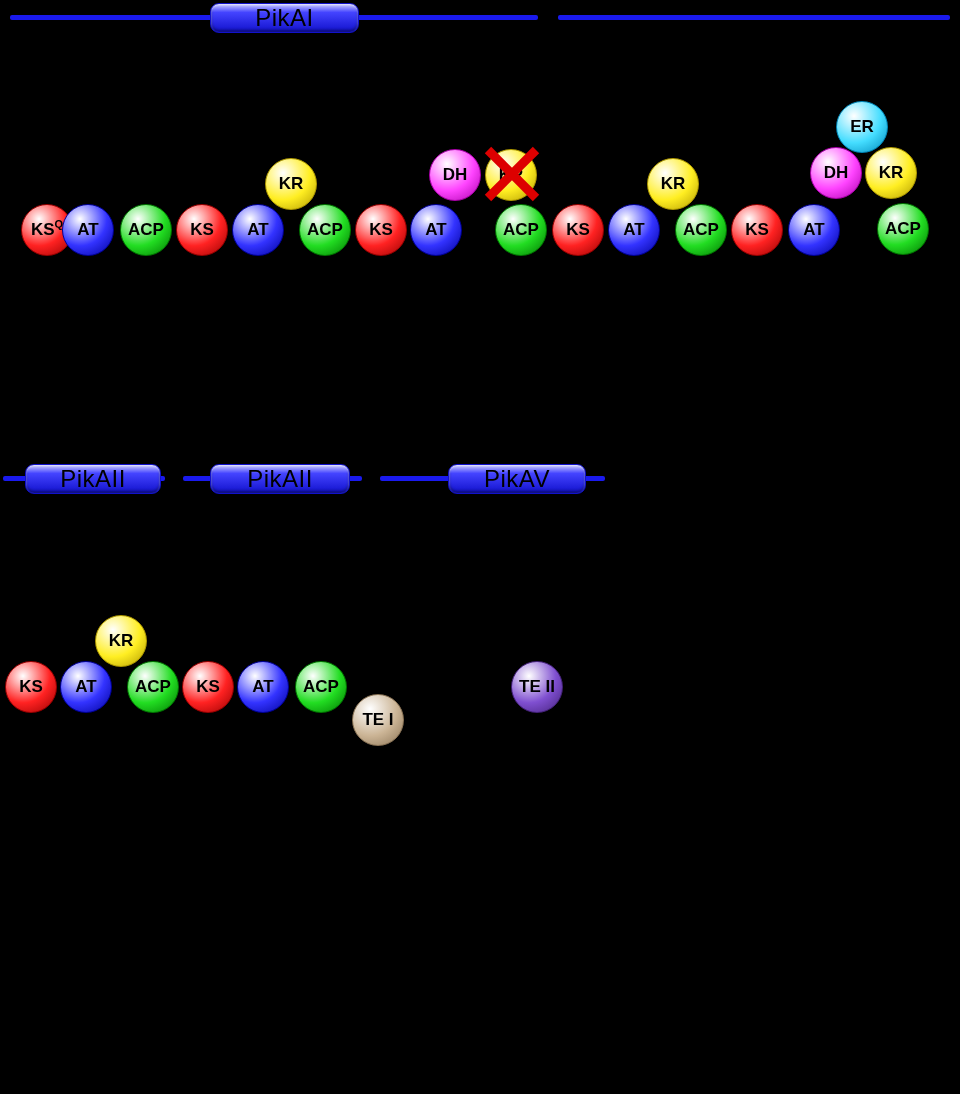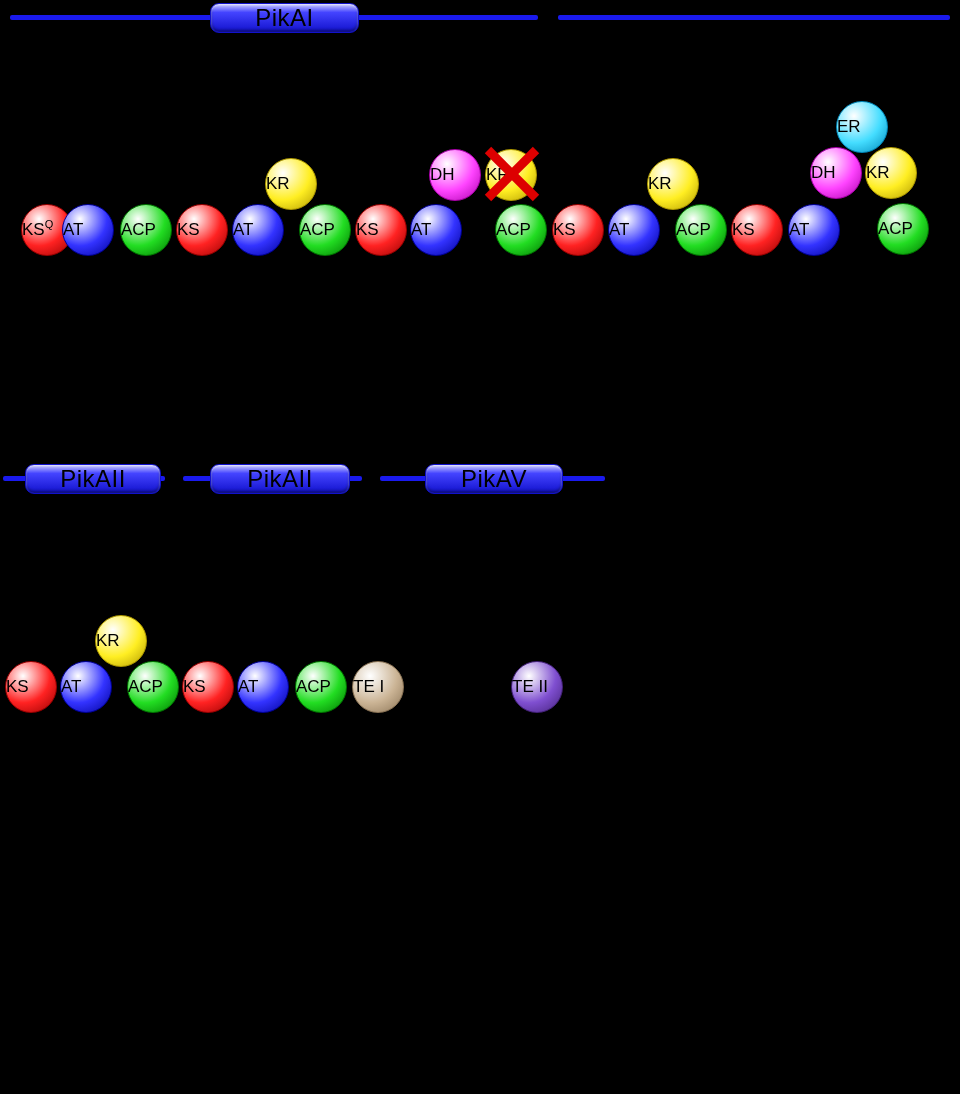--- a/index.html
+++ b/index.html
@@ -25,24 +25,25 @@
     font-weight:500;
     letter-spacing:0.5px;
     box-shadow:inset 0 1px 2px rgba(255,255,255,.6), inset 0 -2px 3px rgba(0,0,0,.45);
   }
   .bead{
     position:absolute;
     width:52px;height:52px;
     border-radius:50%;
     border:1px solid;
     box-sizing:border-box;
-    display:flex;align-items:center;justify-content:flex-start;
+    display:flex;align-items:center;justify-content:center;
     color:#000;
     font-size:17px;
     overflow:visible;
+    font-weight:bold;
   }
   .bead-label{position:relative;z-index:2;white-space:nowrap;}
   .bead-label sup{font-size:11px;vertical-align:super;line-height:0;}
   .cross{
     position:absolute;
     left:-7px;top:-9px;
     width:66px;height:66px;
     z-index:3;
     pointer-events:none;
   }
@@ -53,21 +54,21 @@
 
 <div id="canvas">
     <div class="gene-line" style="left: 10px; width: 528px; top: 14.5px; background: rgb(26, 26, 238);"></div>
     <div class="gene-line" style="left: 558px; width: 392px; top: 14.5px; background: rgb(26, 26, 238);"></div>
     <div class="gene-box" style="left: 210px; width: 147px; top: 3px; background: linear-gradient(rgb(204, 204, 255) 0%, rgb(68, 68, 255) 30%, rgb(17, 17, 204) 100%); border: 1px solid rgb(17, 17, 204);">PikAI</div>
     <div class="gene-line" style="left: 3px; width: 162px; top: 475.5px; background: rgb(26, 26, 238);"></div>
     <div class="gene-line" style="left: 183px; width: 179px; top: 475.5px; background: rgb(26, 26, 238);"></div>
     <div class="gene-line" style="left: 380px; width: 225px; top: 475.5px; background: rgb(26, 26, 238);"></div>
     <div class="gene-box" style="left: 25px; width: 134px; top: 464px; background: linear-gradient(rgb(204, 204, 255) 0%, rgb(68, 68, 255) 30%, rgb(17, 17, 204) 100%); border: 1px solid rgb(17, 17, 204);">PikAII</div>
     <div class="gene-box" style="left: 210px; width: 138px; top: 464px; background: linear-gradient(rgb(204, 204, 255) 0%, rgb(68, 68, 255) 30%, rgb(17, 17, 204) 100%); border: 1px solid rgb(17, 17, 204);">PikAII</div>
-    <div class="gene-box" style="left: 425px; width: 136px; top: 464px; background: linear-gradient(rgb(204, 204, 255) 0%, rgb(68, 68, 255) 30%, rgb(17, 17, 204) 100%); border: 1px solid rgb(17, 17, 204);">PikAV</div>
+    <div class="gene-box" style="left: 448px; width: 136px; top: 464px; background: linear-gradient(rgb(204, 204, 255) 0%, rgb(68, 68, 255) 30%, rgb(17, 17, 204) 100%); border: 1px solid rgb(17, 17, 204);">PikAV</div>
     <div class="bead" style="left: 836px; top: 101px; background: radial-gradient(circle at 34% 28%, rgb(255, 255, 255) 0%, rgb(68, 221, 255) 55%, rgb(0, 136, 187) 100%); border-color: rgb(0, 136, 187);">
       <span class="bead-label">ER</span>
     </div>
     <div class="bead" style="left: 810px; top: 147px; background: radial-gradient(circle at 34% 28%, rgb(255, 255, 255) 0%, rgb(255, 68, 255) 55%, rgb(170, 0, 170) 100%); border-color: rgb(170, 0, 170);">
       <span class="bead-label">DH</span>
     </div>
     <div class="bead" style="left: 865px; top: 147px; background: radial-gradient(circle at 34% 28%, rgb(255, 255, 255) 0%, rgb(255, 238, 34) 55%, rgb(176, 154, 0) 100%); border-color: rgb(176, 154, 0);">
       <span class="bead-label">KR</span>
     </div>
     <div class="bead" style="left: 429px; top: 149px; background: radial-gradient(circle at 34% 28%, rgb(255, 255, 255) 0%, rgb(255, 68, 255) 55%, rgb(170, 0, 170) 100%); border-color: rgb(170, 0, 170);">
@@ -145,19 +146,19 @@
     </div>
     <div class="bead" style="left: 182px; top: 661px; background: radial-gradient(circle at 34% 28%, rgb(255, 255, 255) 0%, rgb(255, 34, 34) 55%, rgb(153, 0, 0) 100%); border-color: rgb(153, 0, 0);">
       <span class="bead-label">KS</span>
     </div>
     <div class="bead" style="left: 237px; top: 661px; background: radial-gradient(circle at 34% 28%, rgb(255, 255, 255) 0%, rgb(51, 51, 255) 55%, rgb(0, 0, 153) 100%); border-color: rgb(0, 0, 153);">
       <span class="bead-label">AT</span>
     </div>
     <div class="bead" style="left: 295px; top: 661px; background: radial-gradient(circle at 34% 28%, rgb(255, 255, 255) 0%, rgb(34, 221, 34) 55%, rgb(0, 119, 0) 100%); border-color: rgb(0, 119, 0);">
       <span class="bead-label">ACP</span>
     </div>
-    <div class="bead" style="left: 352px; top: 661px; background: radial-gradient(circle at 34% 28%, rgb(255, 255, 255) 0%, rgb(203, 180, 149) 55%, rgb(138, 115, 85) 100%); border-color: rgb(138, 115, 85);">
+    <div class="bead" style="left: 352px; top: 694px; background: radial-gradient(circle at 34% 28%, rgb(255, 255, 255) 0%, rgb(203, 180, 149) 55%, rgb(138, 115, 85) 100%); border-color: rgb(138, 115, 85);">
       <span class="bead-label">TE I</span>
     </div>
     <div class="bead" style="left: 487px; top: 661px; background: radial-gradient(circle at 34% 28%, rgb(255, 255, 255) 0%, rgb(127, 79, 208) 55%, rgb(68, 33, 122) 100%); border-color: rgb(68, 33, 122); margin-left: 24px;">
       <span class="bead-label">TE II</span>
     </div>
   </div>
 
 </body></html>

